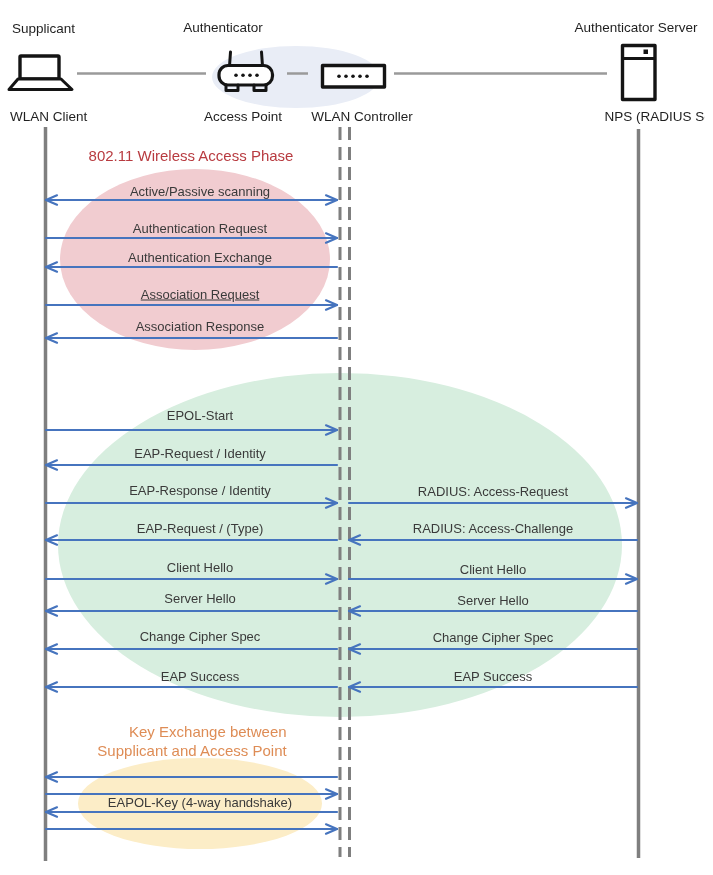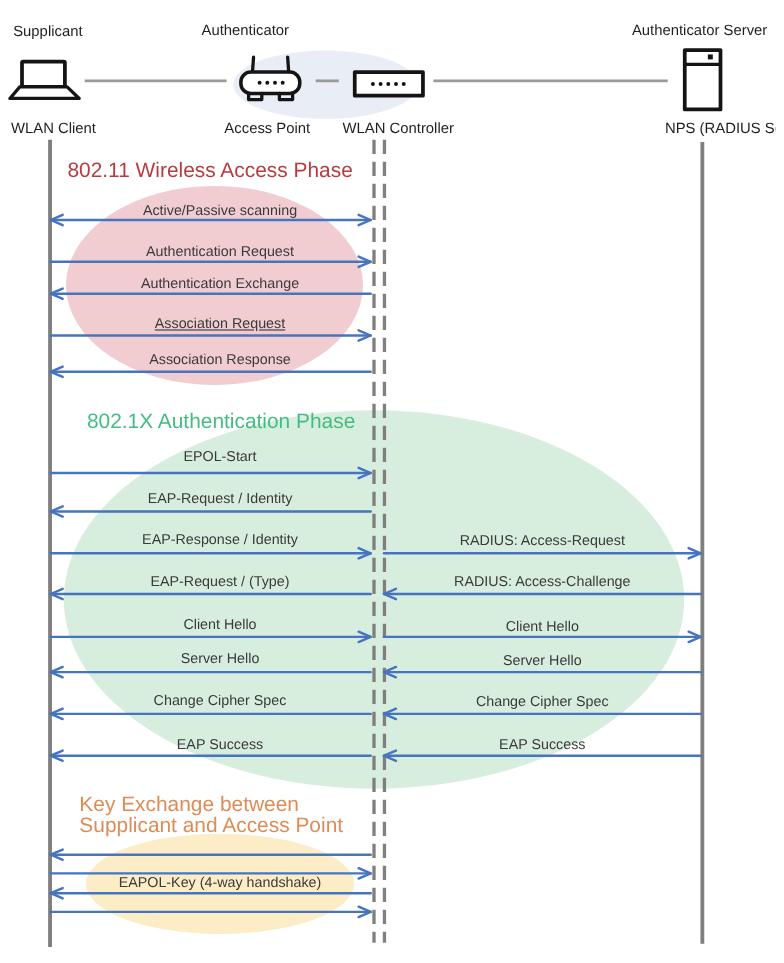--- a/index.html
+++ b/index.html
@@ -8,22 +8,22 @@
   .ellipse{position:absolute;border-radius:50%;}
   #el-auth{left:212px;top:46px;width:168px;height:62px;background:var(--authenticator_fill);}
   #el-p1{left:60px;top:169px;width:270px;height:181px;background:var(--phase1_fill);}
   #el-p2{left:58px;top:373px;width:564px;height:344px;background:var(--phase2_fill);}
   #el-p3{left:78px;top:758px;width:244px;height:91px;background:var(--phase3_fill);}
   svg.overlay{position:absolute;left:0;top:0;}
   .lbl{position:absolute;transform:translate(-50%,-50%);white-space:nowrap;}
   .lbl.anchor-left{transform:translate(0,-50%);}
   .actor{font-size:13.5px;color:#1f1f1f;}
   .msg{font-size:13px;color:var(--message_text);}
-  .ptitle{position:absolute;transform:translate(-50%,-50%);font-size:19px;
-          text-align:left;white-space:pre-line;line-height:19px;}
+  .ptitle{position:absolute;transform:translate(-50%,-50%);font-size:15px;
+          text-align:right;white-space:pre-line;line-height:19px;}
   .pt1{color:var(--phase1_title);}
   .pt2{color:var(--phase2_title);}
   .pt3{color:var(--phase3_title);}
   .connector line{stroke:var(--connector);stroke-width:2.5;}
   .lifeline{stroke:var(--lifeline);stroke-width:3.5;}
   .lifeline-dashed line{stroke:var(--lifeline);stroke-width:3;stroke-dasharray:13 7;}
   .icon{stroke:var(--icon);fill:none;stroke-width:3;stroke-linejoin:round;stroke-linecap:round;}
   .icon .fillwhite{fill:#ffffff;}
   .icon .dot{fill:var(--icon);stroke:none;}
   #arrows line,#arrows polyline{stroke:var(--arrow);stroke-width:2.2;fill:none;
@@ -185,21 +185,20 @@
   <div class="lbl actor anchor-left" style="left:12px;top:28px">Supplicant</div>
   <div class="lbl actor" style="left:223px;top:27px">Authenticator</div>
   <div class="lbl actor" style="left:636px;top:27px">Authenticator Server</div>
 
   <div class="lbl actor anchor-left" style="left:10px;top:116px">WLAN Client</div>
   <div class="lbl actor" style="left:243px;top:116px">Access Point</div>
   <div class="lbl actor" style="left:362px;top:116px">WLAN Controller</div>
   <div class="lbl actor" style="left:672px;top:116px">NPS (RADIUS Server)</div>
 
   <div class="ptitle pt1" style="left:191px;top:155px">802.11 Wireless Access Phase</div>
-  <div class="ptitle pt2" style="left:201px;top:384px">802.1X Authentication Phase</div>
   <div class="ptitle pt3" style="left:192px;top:741px">Key Exchange between
 Supplicant and Access Point</div>
 
 <div class="lbl msg" style="left: 200px; top: 191px;">Active/Passive scanning</div>
     <div class="lbl msg" style="left: 200px; top: 228px;">Authentication Request</div>
     <div class="lbl msg" style="left: 200px; top: 257px;">Authentication Exchange</div>
     <div class="lbl msg" style="left: 200px; top: 294px; text-decoration: underline;">Association Request</div>
     <div class="lbl msg" style="left: 200px; top: 326px;">Association Response</div>
     <div class="lbl msg" style="left: 200px; top: 415px;">EPOL-Start</div>
     <div class="lbl msg" style="left: 200px; top: 453px;">EAP-Request / Identity</div>

